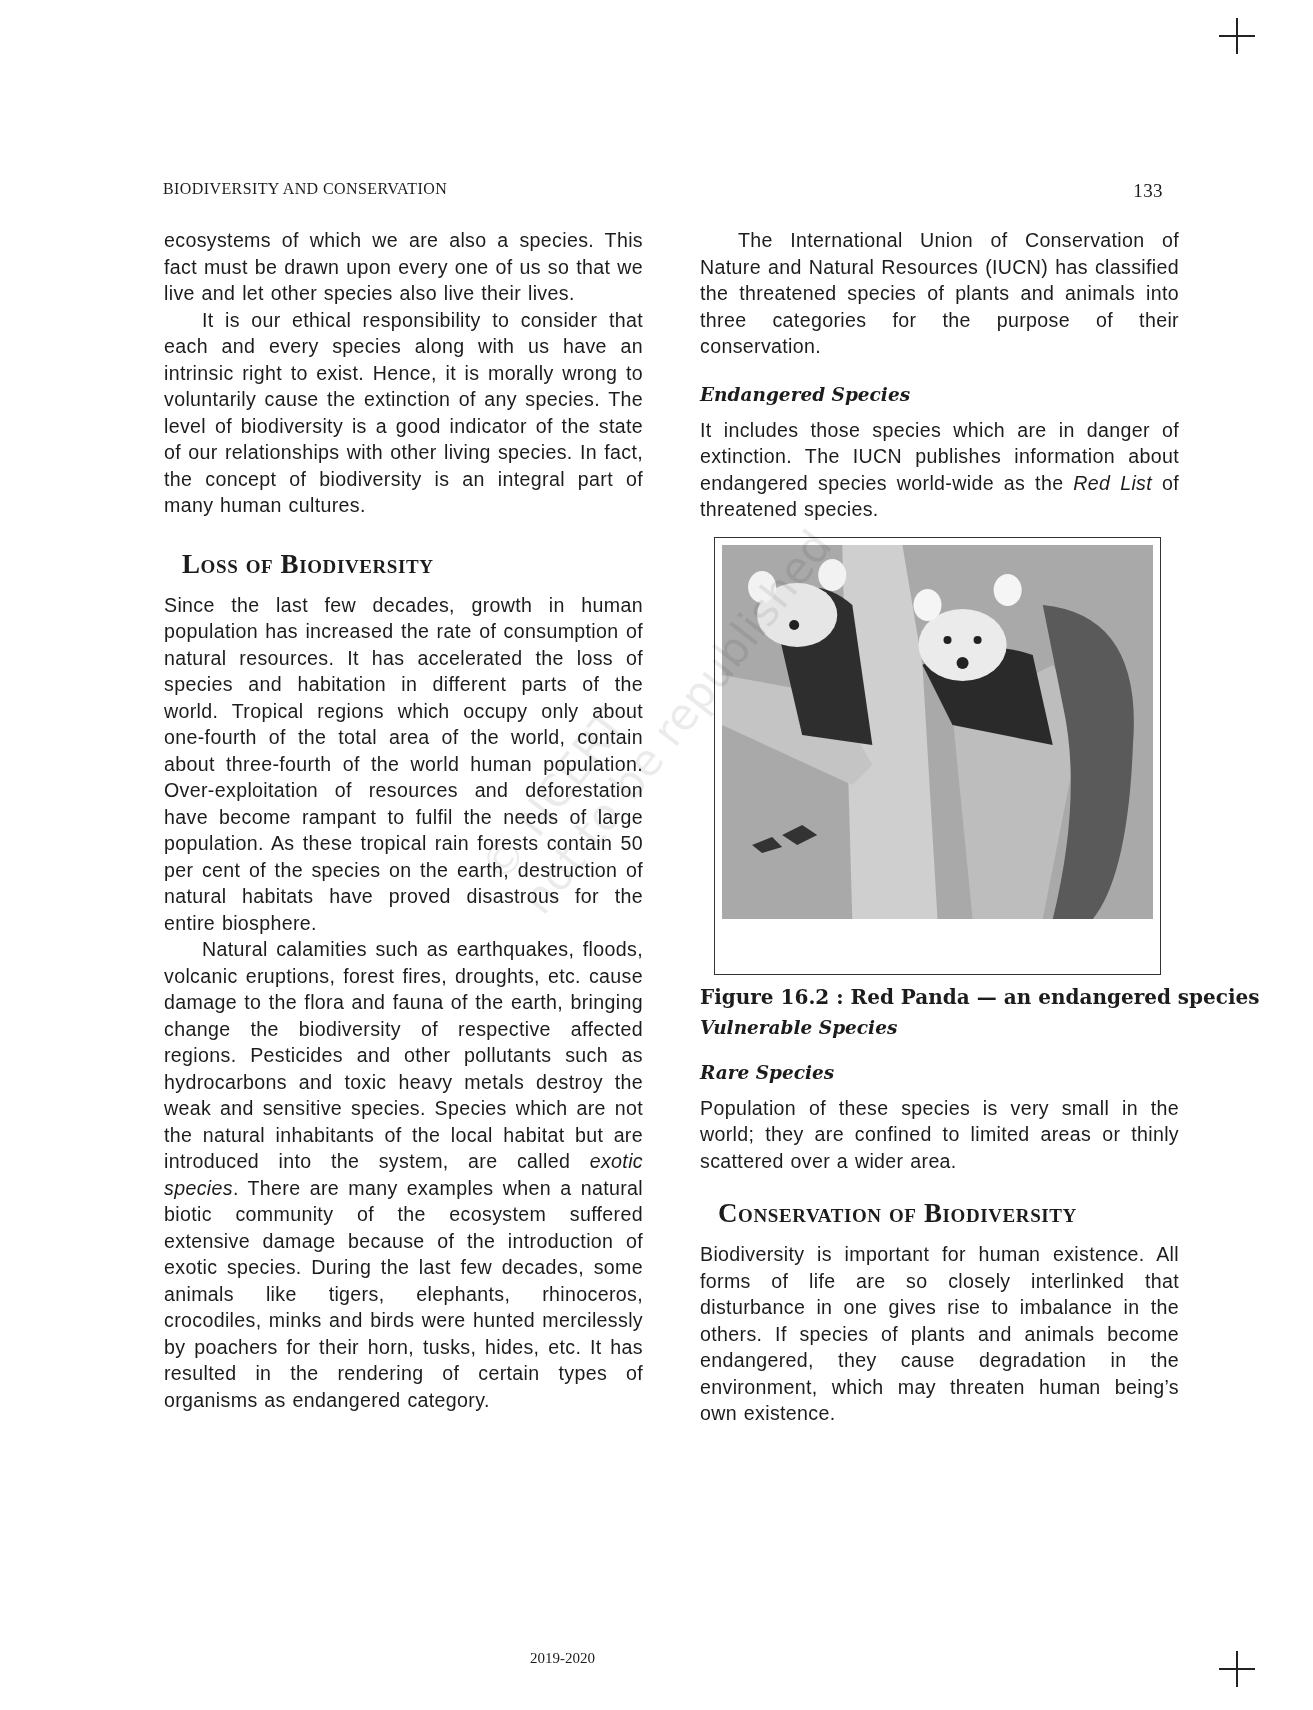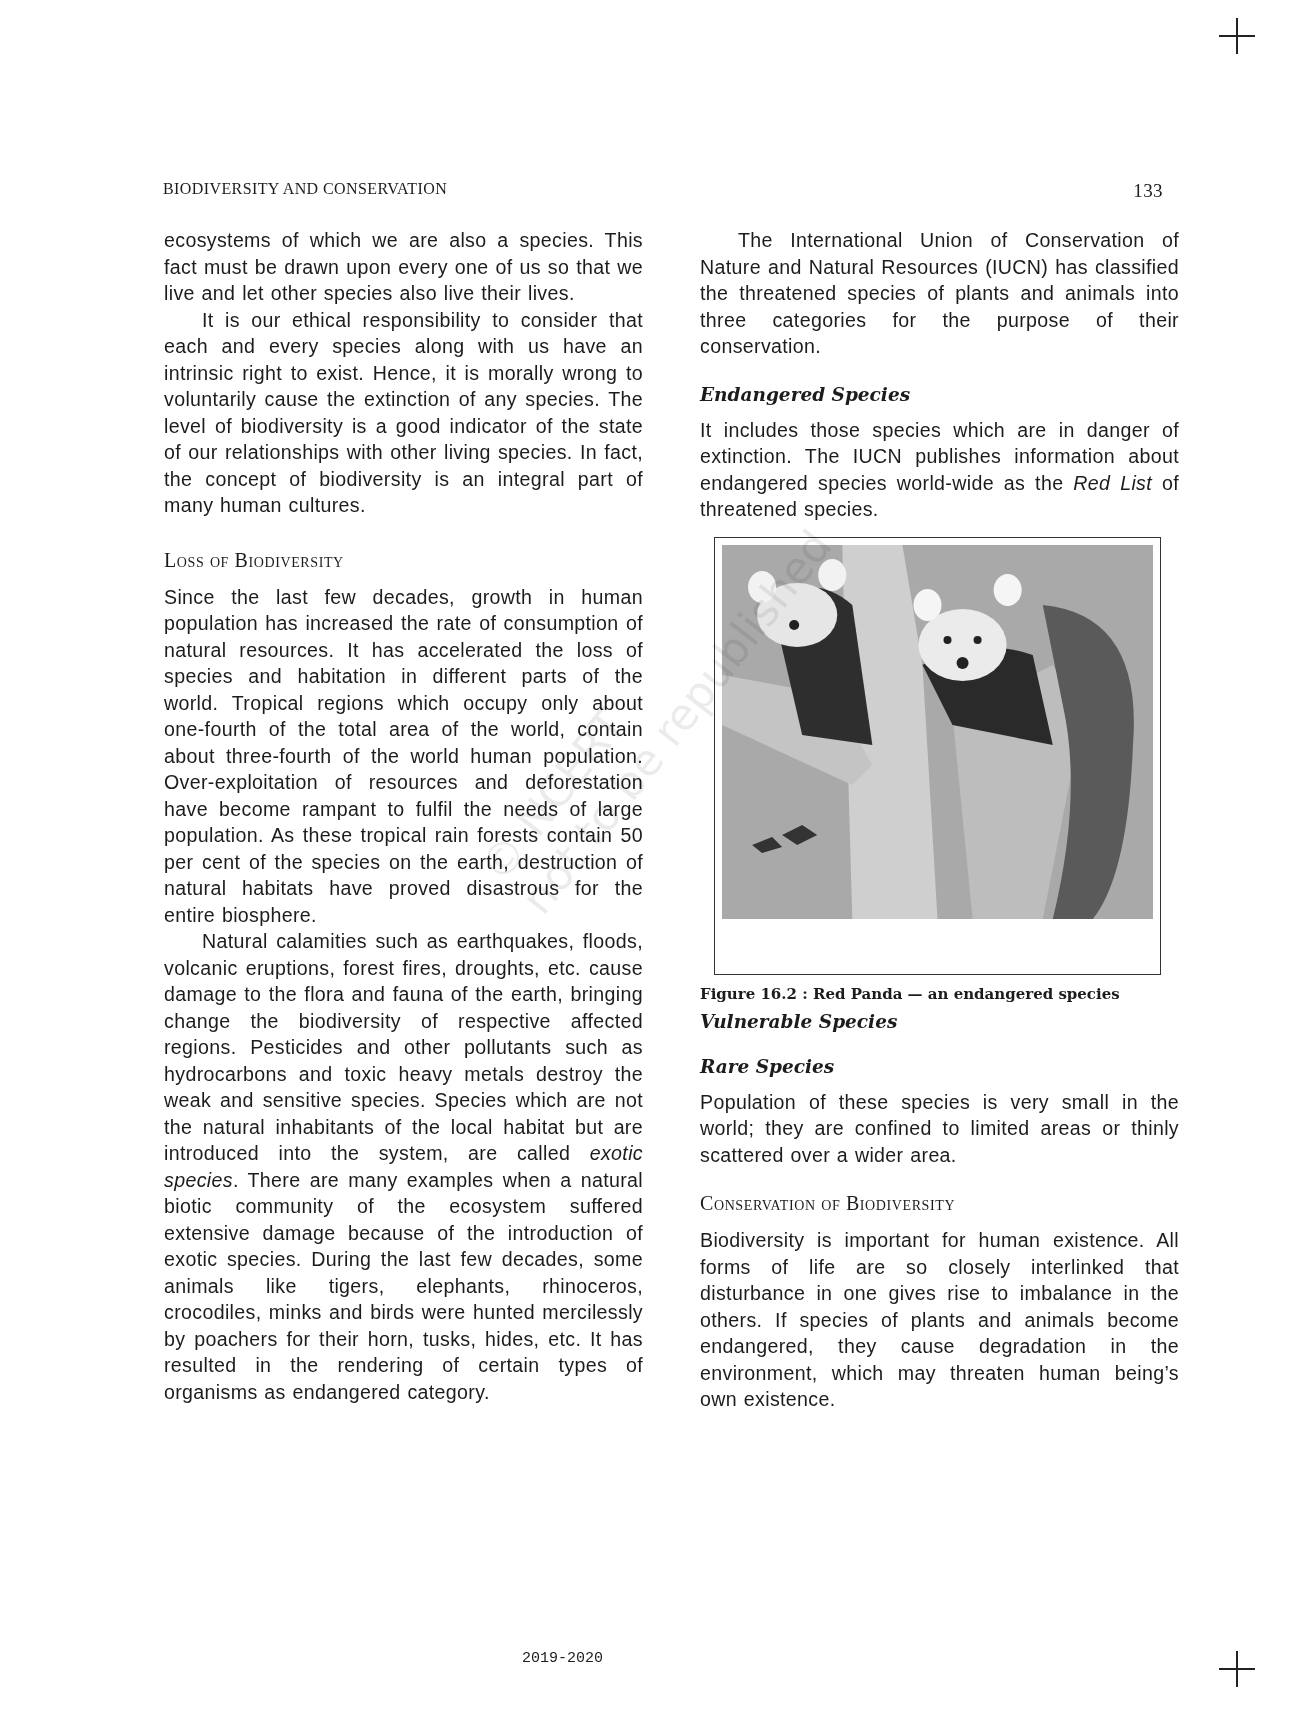--- a/index.html
+++ b/index.html
@@ -26,52 +26,52 @@
   #col-left { left: 164px; }
   #col-right { left: 700px; }
 
   p.body {
     margin: 0; font-size: 19.6px; line-height: 26.5px;
     text-align: justify; font-family: Liberation Sans, sans-serif;
     letter-spacing: 0.35px; word-spacing: 1px;
   }
   p.indent { text-indent: 38px; }
   .sec-head {
-    font-family: "Liberation Serif", serif; font-weight: normal;
-    font-variant: small-caps; font-size: 20px; letter-spacing: 0.6px;
-    margin: 0;
+    font-family: "Liberation Serif", serif; font-weight: bold;
+    font-variant: small-caps; font-size: 27px; letter-spacing: 0.6px;
+    margin: 18px;
   }
   .sub-head {
     font-family: "DejaVu Serif", serif; font-weight: bold;
     font-size: 18.5px; margin: 0; font-style: italic;
   }
   em { font-style: italic; }
 
   .figure-box {
     margin: 14px 0 0 14px; width: 447px; height: 438px;
     border: 1.5px solid #333; box-sizing: border-box; padding: 7px;
     position: relative;
   }
   .photo {
     width: 100%; height: 374px; position: relative; overflow: hidden;
     background: linear-gradient(180deg, #b4b4b4 0%, #a6a6a6 60%, #9a9a9a 100%);
   }
   .fig-caption {
     margin: 10px 0 0 0; font-family: "DejaVu Serif", serif; font-weight: bold;
-    font-size: 15px; text-align: left; white-space: nowrap;
+    font-size: 20px; text-align: left; white-space: nowrap;
   }
   .watermark {
     position: absolute; left: 470px; top: 860px; transform: rotate(-52deg);
     transform-origin: left top; color: rgba(0,0,0,0.08);
     font-family: "DejaVu Sans", sans-serif; font-size: 44px; line-height: 52px;
     white-space: nowrap; pointer-events: none;
   }
   .footer-year {
     position: absolute; top: 1650px; left: 0; width: 1125px; text-align: center;
-    font-family: Liberation Mono, monospace; font-size: 15px;
+    font-family: Liberation Serif, serif; font-size: 15px;
   }
 </style>
 </head>
 <body>
 
 <div class="crop-mark" id="crop-top-right"></div>
 <div class="crop-mark" id="crop-bottom-right"></div>
 
 <div class="running-head">
   <span>BIODIVERSITY AND CONSERVATION</span>

